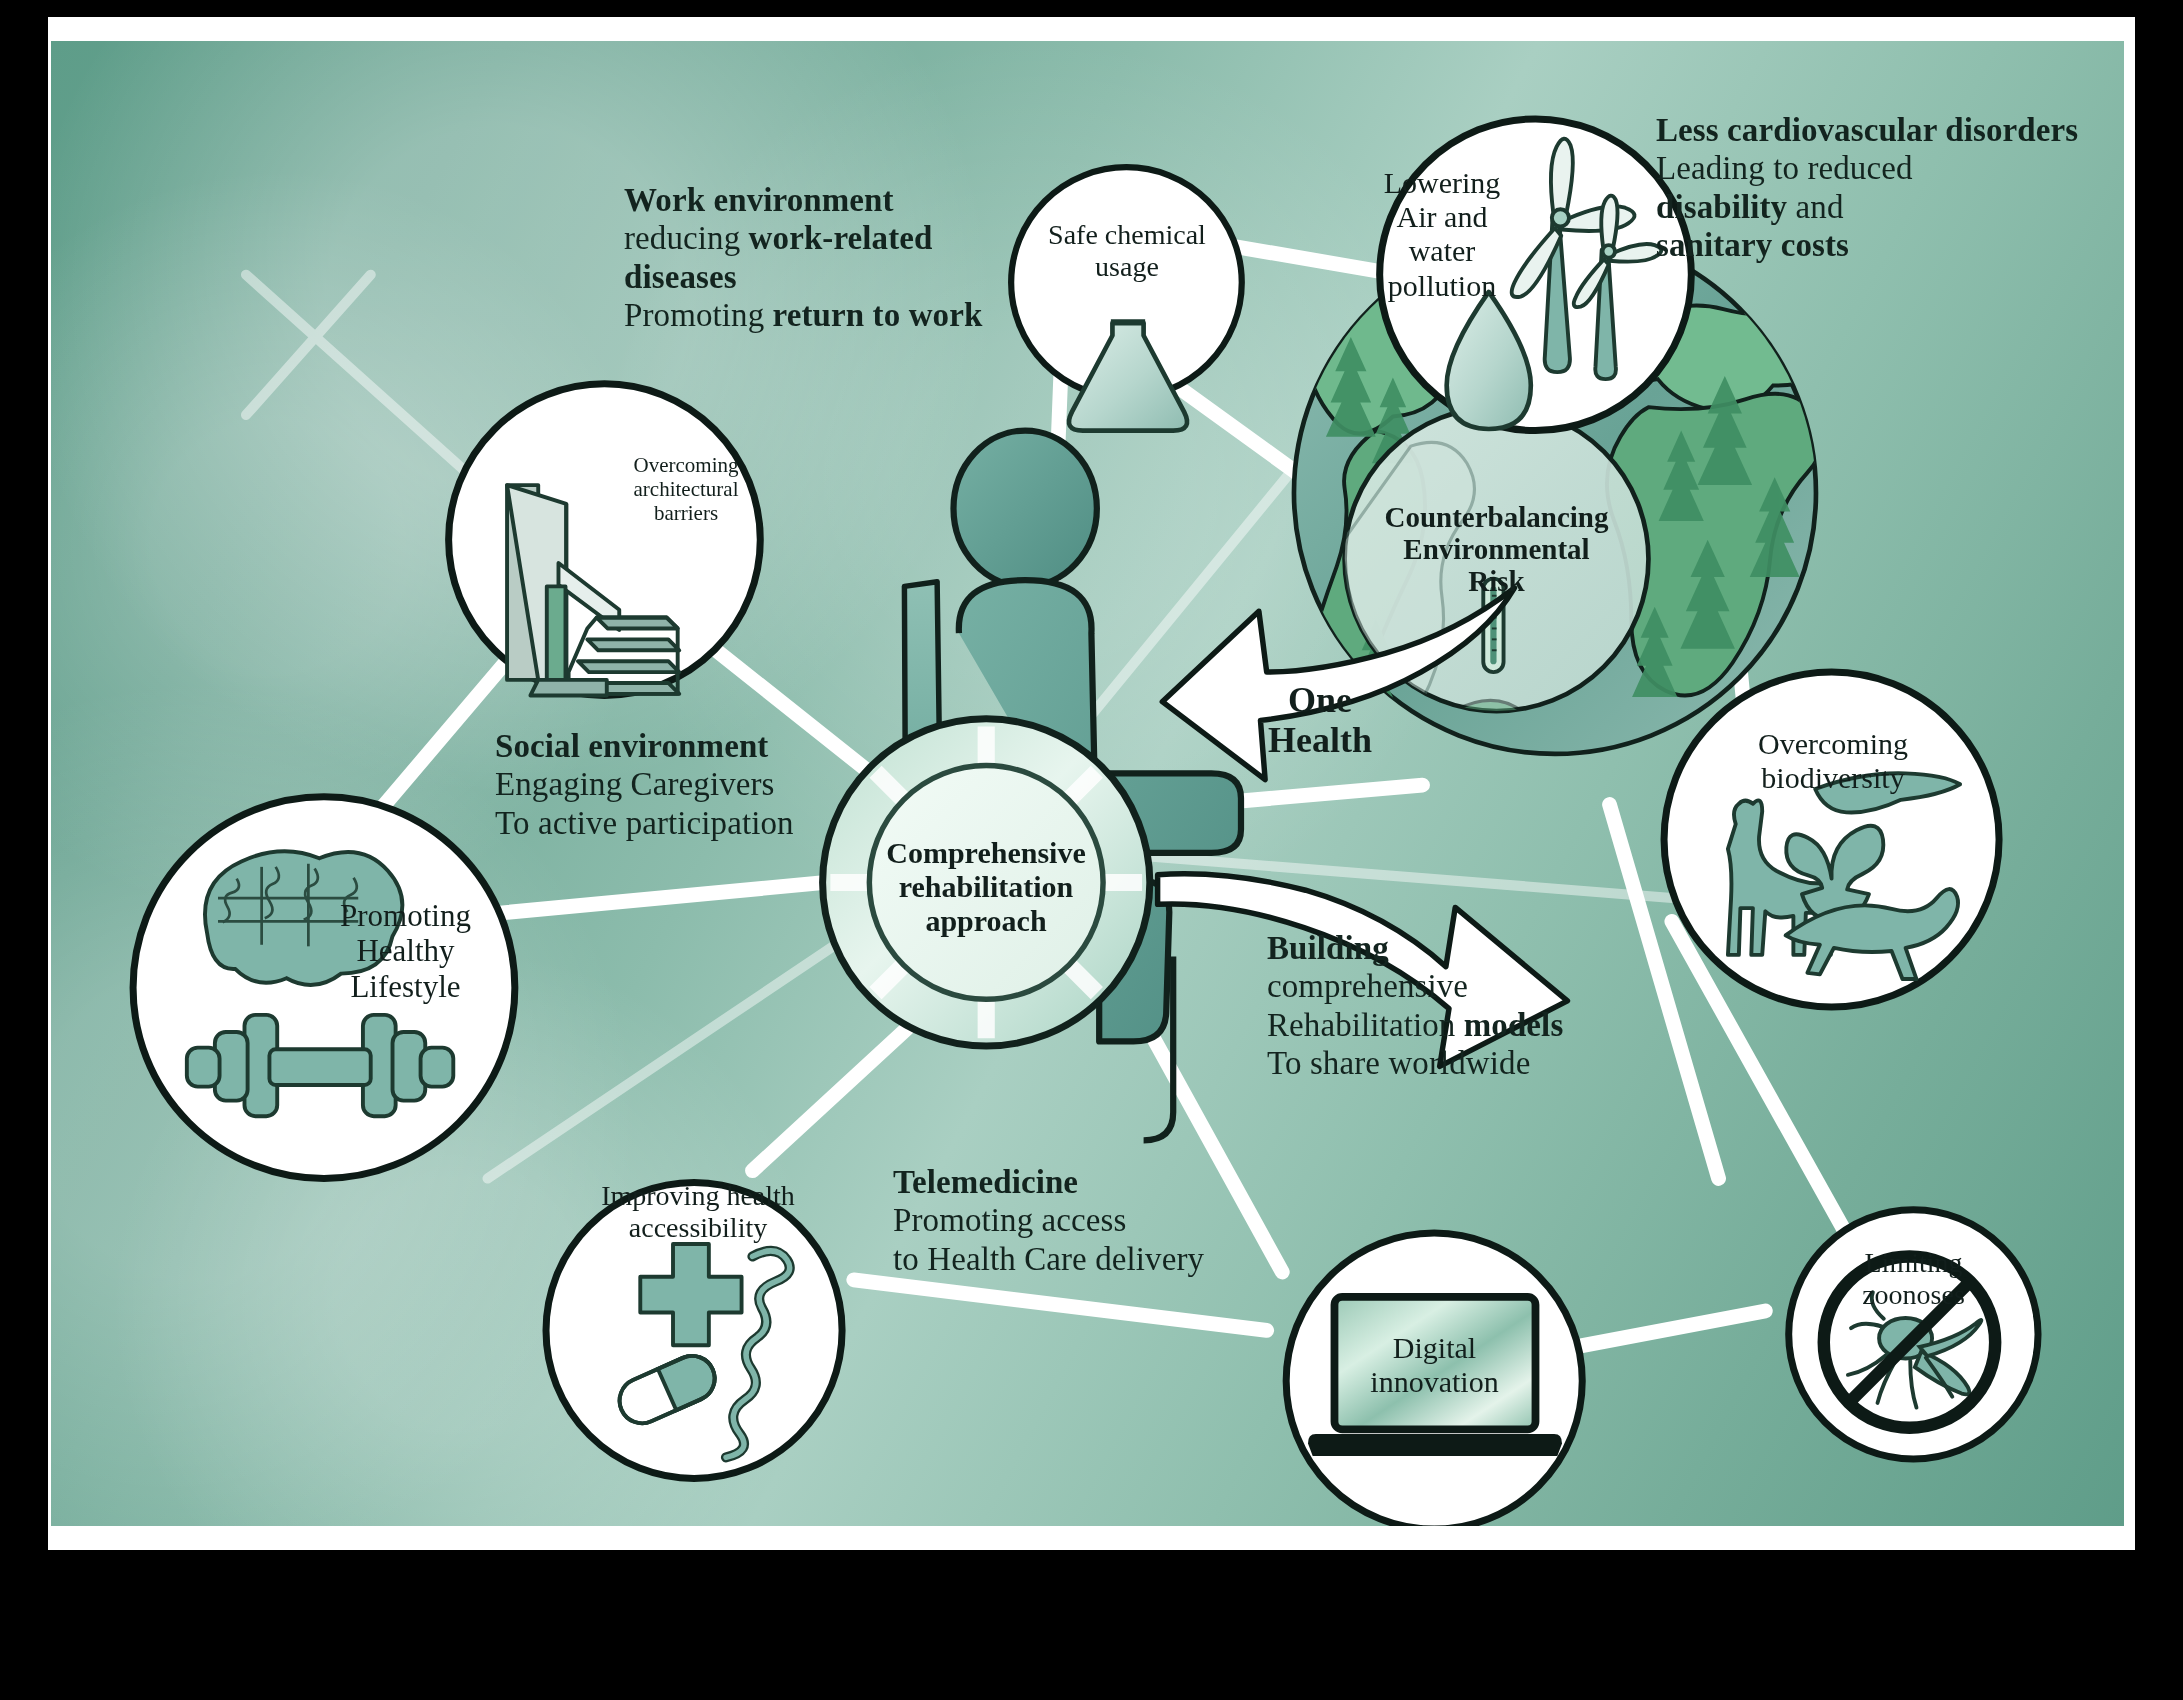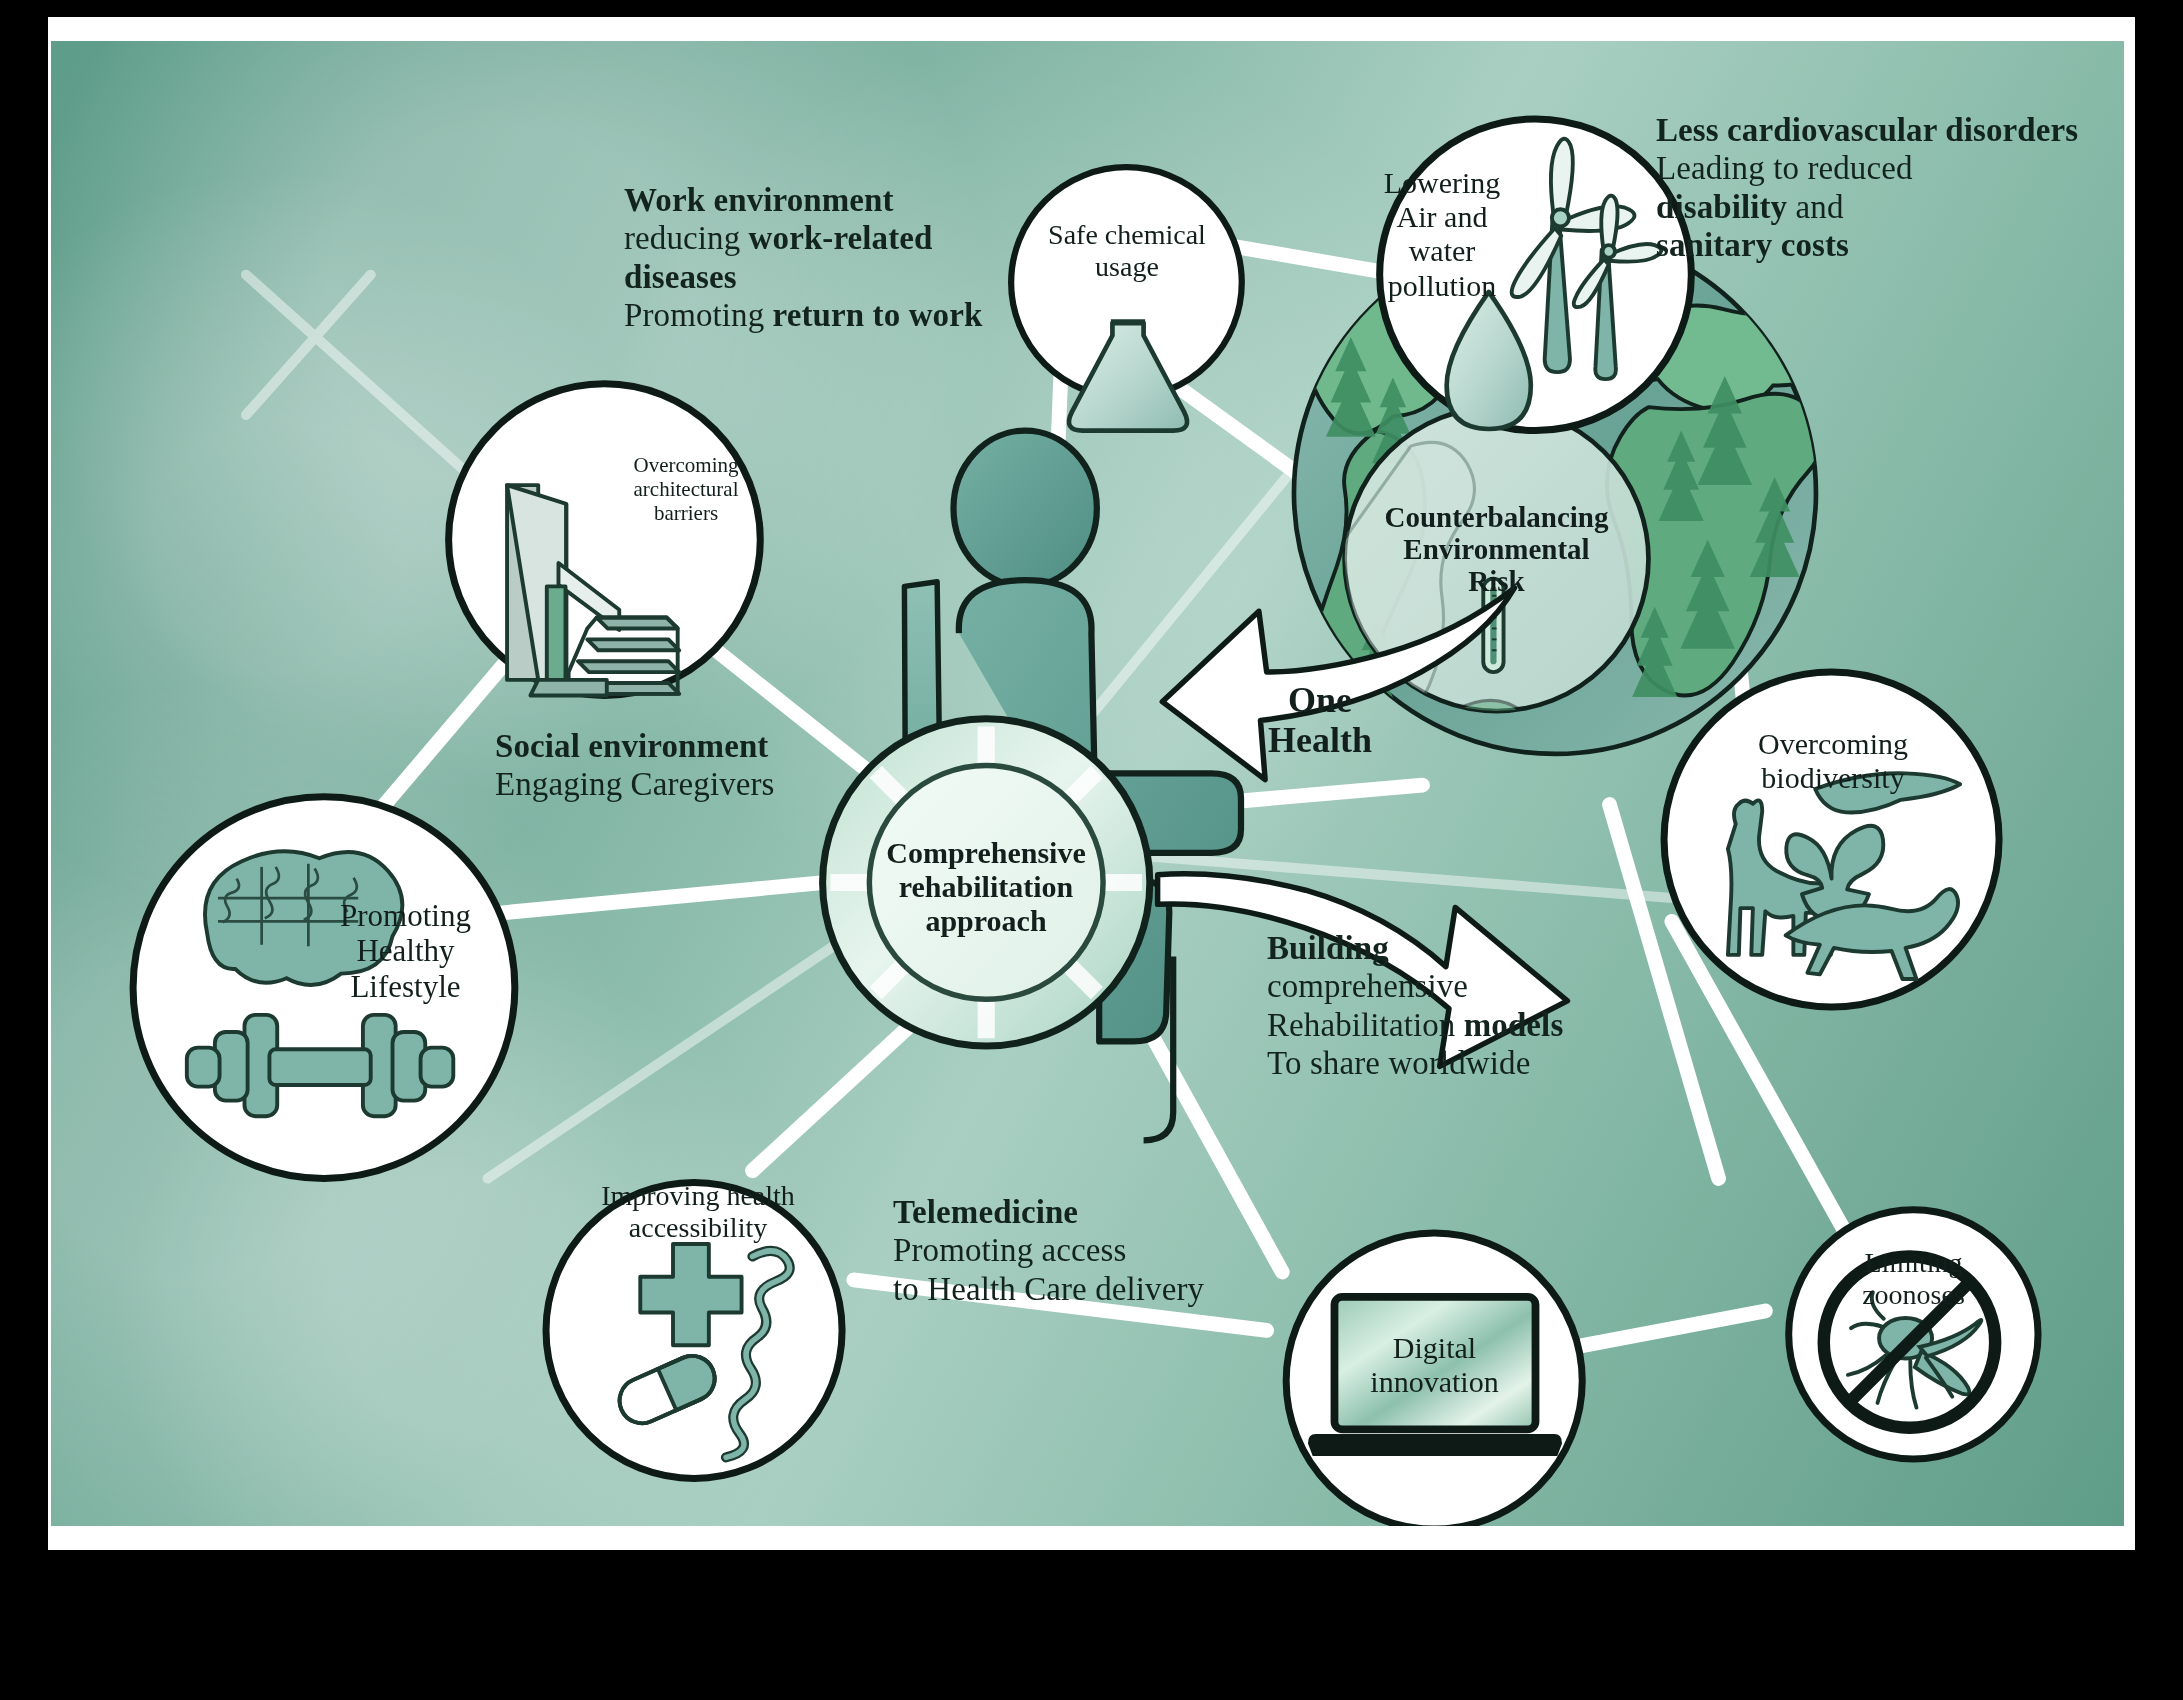--- a/index.html
+++ b/index.html
@@ -383,30 +383,31 @@
     <div class="txt" style="left:1605px;top:70px;width:436px;font-size:33px;">
         <div><span class="b">Less cardiovascular disorders</span></div>
         <div><span>Leading to reduced</span></div>
         <div><span class="b">disability</span><span> and</span></div>
         <div><span class="b">sanitary costs</span></div>
       </div>
 
     <div class="txt" style="left:444px;top:686px;width:405px;font-size:33px;">
         <div><span class="b">Social environment</span></div>
         <div><span>Engaging Caregivers</span></div>
+        <div><span>To active participation</span></div>
       </div>
 
     <div class="txt" style="left:1216px;top:888px;width:366px;font-size:33px;">
         <div><span class="b">Building</span></div>
         <div><span>comprehensive</span></div>
         <div><span>Rehabilitation </span><span class="b">models</span></div>
         <div><span>To share worldwide</span></div>
       </div>
 
-    <div class="txt" style="left:842px;top:1122px;width:366px;font-size:33px;margin-top:30px;">
+    <div class="txt" style="left:842px;top:1122px;width:366px;font-size:33px;">
         <div><span class="b">Telemedicine</span></div>
         <div><span>Promoting access</span></div>
         <div><span>to Health Care delivery</span></div>
       </div>
 
   </div>
 </div>
 
 
 </body></html>

